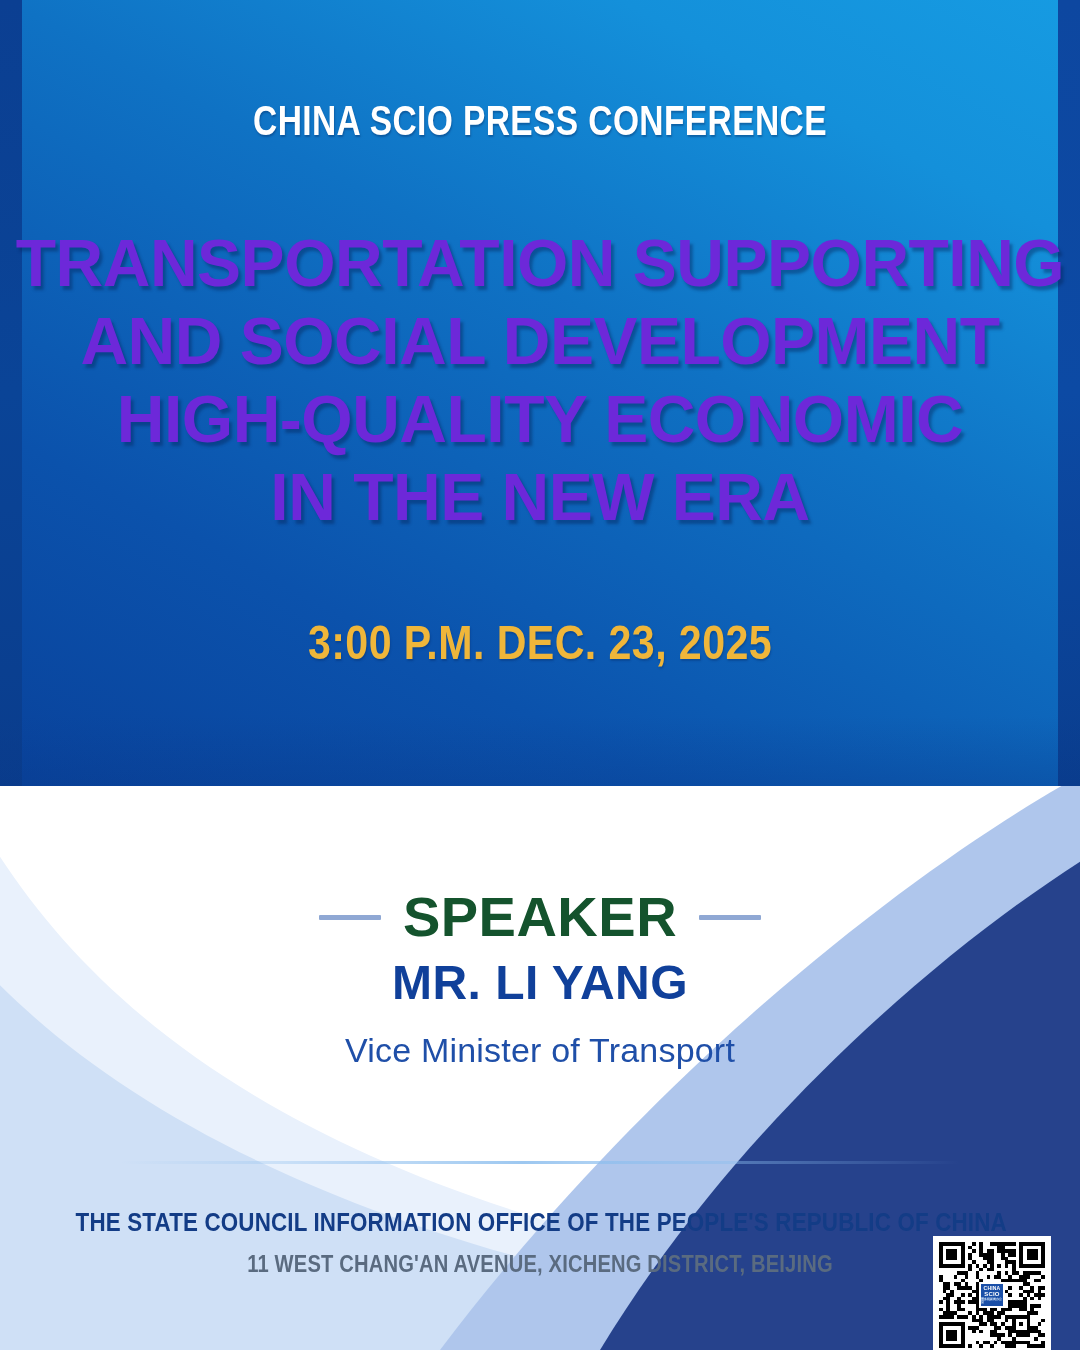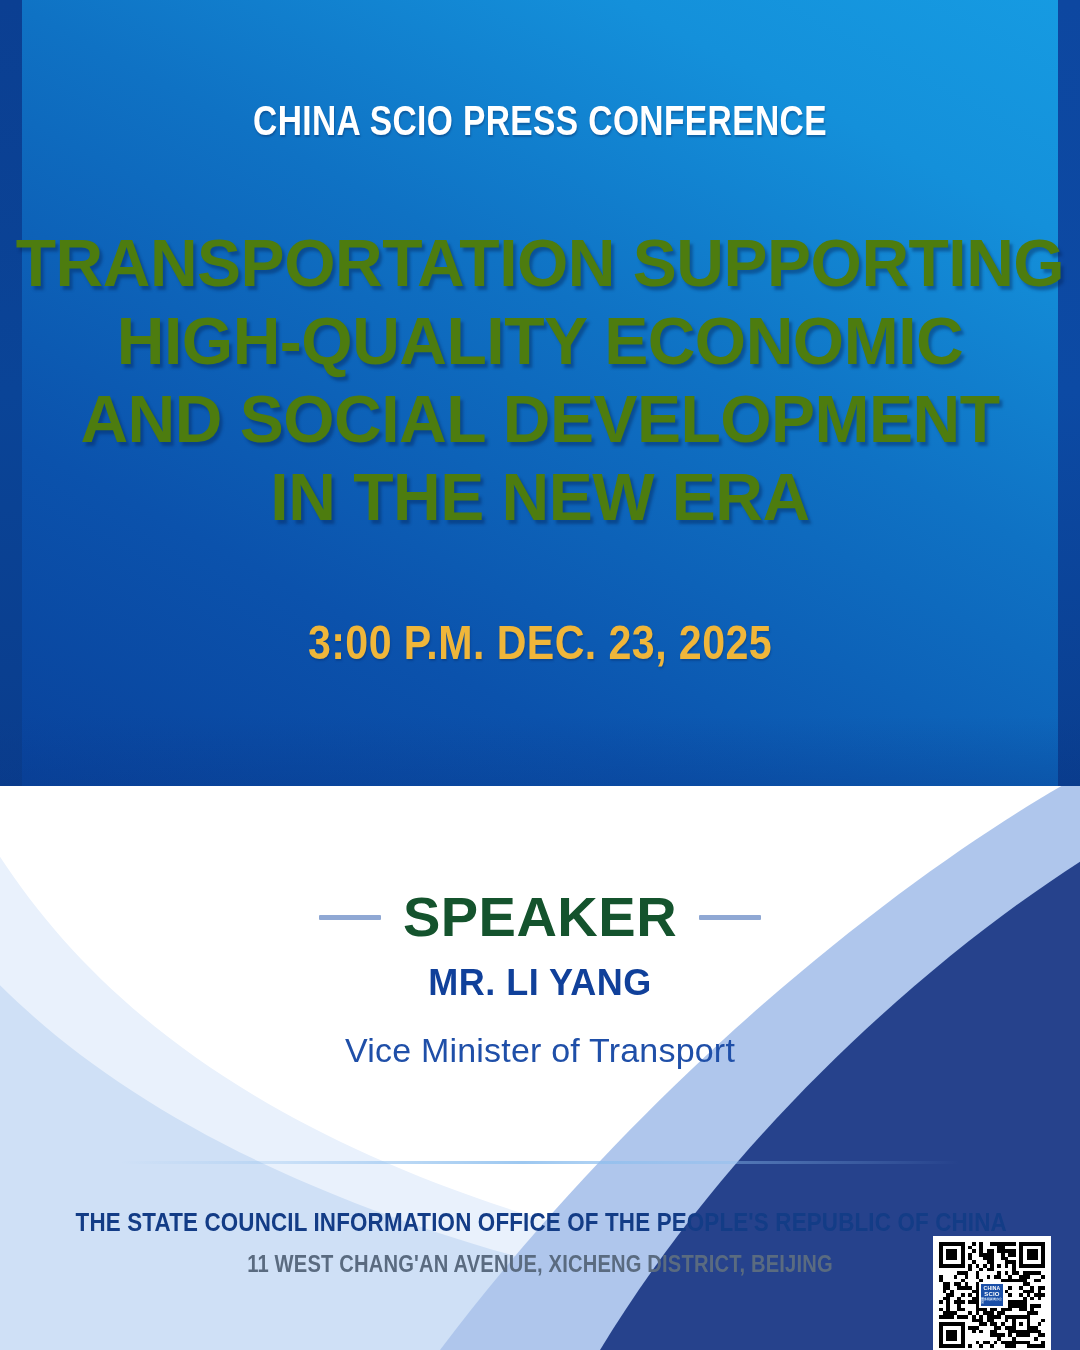--- a/index.html
+++ b/index.html
@@ -61,21 +61,21 @@
     transform-origin: 50% 50%;
     text-shadow: 1px 2px 2px rgba(5,40,95,0.38);
     white-space: nowrap;
   }
 
   .headline {
     position: absolute;
     left: 0; top: 224px;
     width: 1080px;
     text-align: center;
-    color: #4d7c0f;
+    color: #6d28d9;
     font-size: 66px;
     line-height: 78px;
     font-weight: 700;
     letter-spacing: -0.5px;
     text-shadow: 3px 4px 3px rgba(4,36,88,0.42);
   }
   .headline .hl-line { display: block; white-space: nowrap; }
 
   .datetime {
     position: absolute;
@@ -132,21 +132,21 @@
   .speaker-label {
     color: #14532d;
     font-size: 56px;
     font-weight: 700;
     letter-spacing: 0.5px;
     line-height: 58px;
   }
   .speaker-name {
     margin-top: 6px;
     color: #10409A;
-    font-size: 36px;
+    font-size: 48px;
     font-weight: 700;
     letter-spacing: 0.5px;
     line-height: 58px;
   }
   .speaker-title {
     margin-top: 16px;
     color: #1F4FA8;
     font-size: 34px;
     font-weight: 400;
     letter-spacing: 0.2px;
@@ -228,22 +228,22 @@
   <div class="hero">
     <div class="hero-edge-left"></div>
     <div class="hero-edge-right"></div>
     <div class="hero-bottom-shade"></div>
   </div>
 
   <div class="kicker">CHINA SCIO PRESS CONFERENCE</div>
 
   <div class="headline">
     <span class="hl-line">TRANSPORTATION SUPPORTING</span>
+    <span class="hl-line">AND SOCIAL DEVELOPMENT</span>
     <span class="hl-line">HIGH-QUALITY ECONOMIC</span>
-    <span class="hl-line">AND SOCIAL DEVELOPMENT</span>
     <span class="hl-line">IN THE NEW ERA</span>
   </div>
 
   <div class="datetime">3:00 P.M. DEC. 23, 2025</div>
 
   <div class="bottom">
     <svg class="decor-svg" viewBox="0 0 1080 564" preserveAspectRatio="none">
 
       <path d="M -60 -40 C 60 230, 330 470, 1140 540 L 1140 600 L -60 600 Z" fill="#E9F1FC"></path>
 

